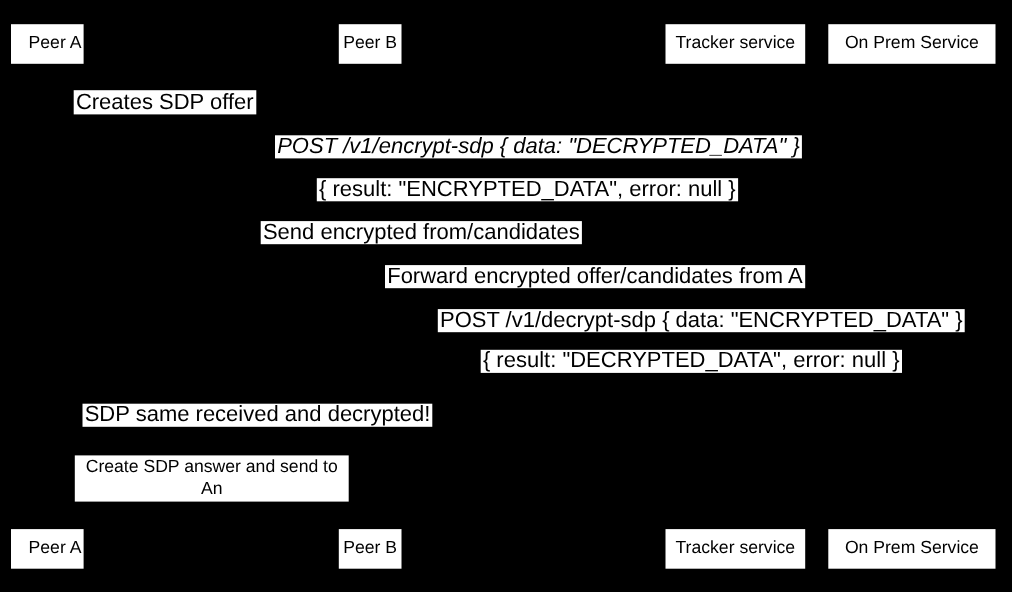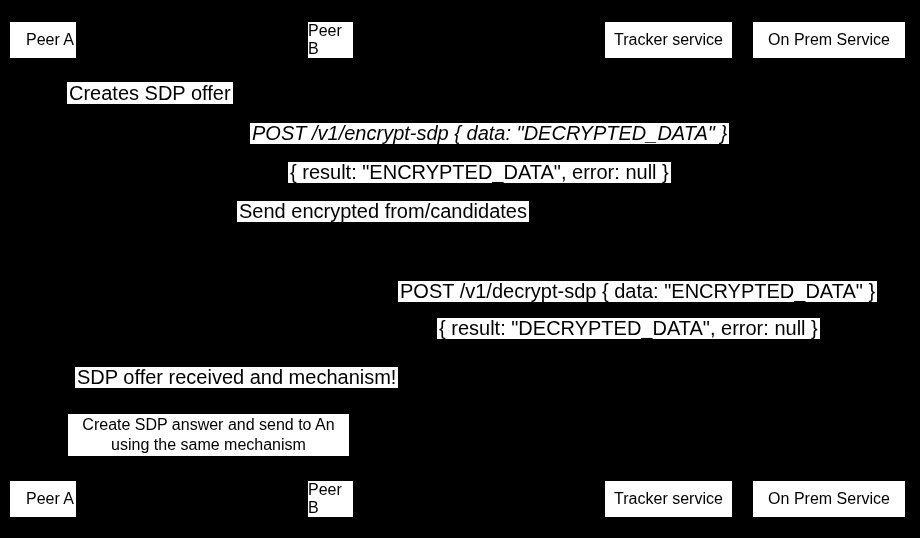--- a/index.html
+++ b/index.html
@@ -24,21 +24,21 @@
     color: #000000;
     display: flex;
     align-items: center;
     justify-content: center;
     font-size: 16px;
     box-sizing: border-box;
   }
   .row-top    { top: 22px; }
   .row-bottom { top: 481px; }
   .a-peer-a  { left: 10px;  width: 66px; padding-left: 14px; }
-  .a-peer-b  { left: 308px; width: 45px; }
+  .a-peer-b  { left: 308px; width: 57px; }
   .a-tracker { left: 605px; width: 127px; }
   .a-onprem  { left: 753px; width: 152px; justify-content: center; }
 
   
   .msg {
     position: absolute;
     background: #ffffff;
     color: #000000;
     font-size: 20px;
     line-height: 21px;
@@ -52,21 +52,21 @@
   .m5 { left: 350px; top: 241px; }
   .m6 { left: 398px; top: 281px; }
   .m7 { left: 437px; top: 318px; }
   .m8 { left: 75px;  top: 367px; }
 
   
   .note {
     position: absolute;
     left: 68px;
     top: 414px;
-    width: 281px;
+    width: 249px;
     height: 42px;
     background: #ffffff;
     color: #000000;
     font-size: 16px;
     line-height: 20px;
     text-align: center;
     padding-top: 1px;
     box-sizing: border-box;
   }
 </style>
@@ -85,23 +85,24 @@
     <span>Tracker service</span>
   </div>
   <div class="actor row-top a-onprem">
     <span>On Prem Service</span>
   </div>
 
   <div class="msg m1">Creates SDP offer</div>
   <div class="msg m2">POST /v1/encrypt-sdp { data: "DECRYPTED_DATA" }</div>
   <div class="msg m3">{ result: "ENCRYPTED_DATA", error: null }</div>
   <div class="msg m4">Send encrypted from/candidates</div>
+  <div class="msg m5">Forward encrypted offer/candidates from A</div>
   <div class="msg m6">POST /v1/decrypt-sdp { data: "ENCRYPTED_DATA" }</div>
   <div class="msg m7">{ result: "DECRYPTED_DATA", error: null }</div>
-  <div class="msg m8">SDP offer received and mechanism!</div>
+  <div class="msg m8">SDP same received and decrypted!</div>
 
   <div class="note">
     <div>Create SDP answer and send to An</div>
     <div>using the same mechanism</div>
   </div>
 
   <div class="actor row-bottom a-peer-a">
     <span>Peer A</span>
   </div>
   <div class="actor row-bottom a-peer-b">

